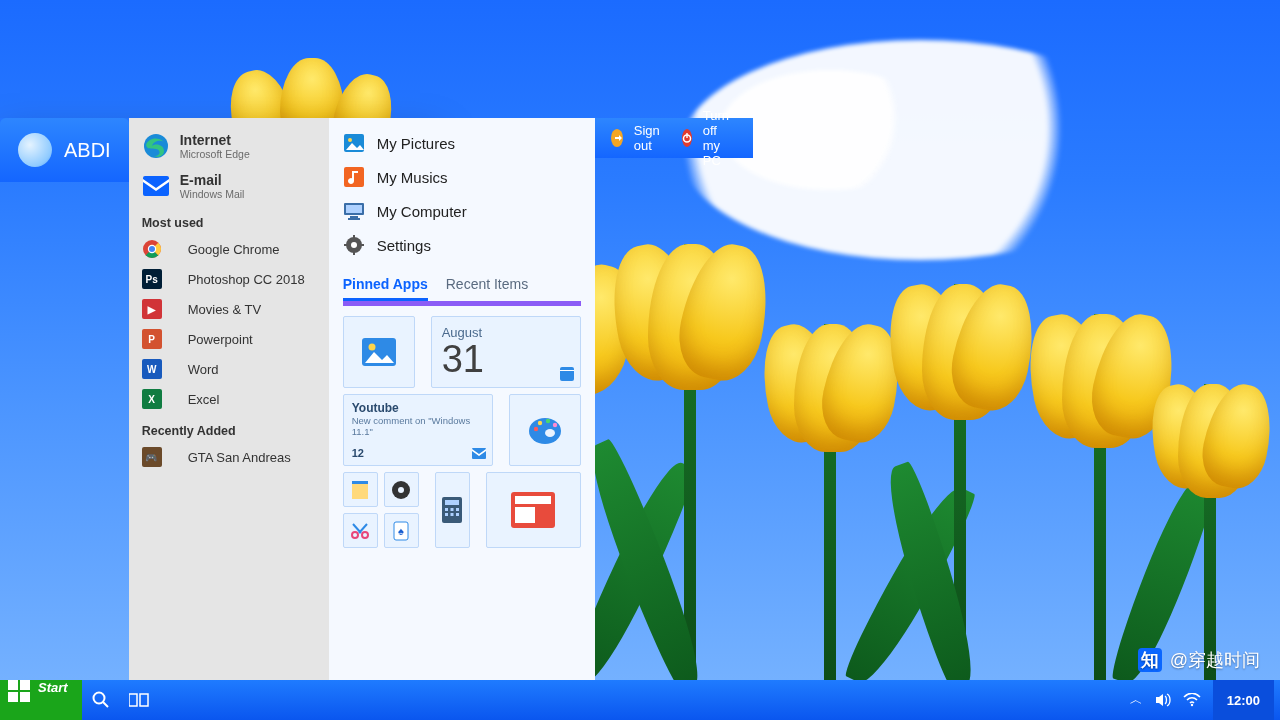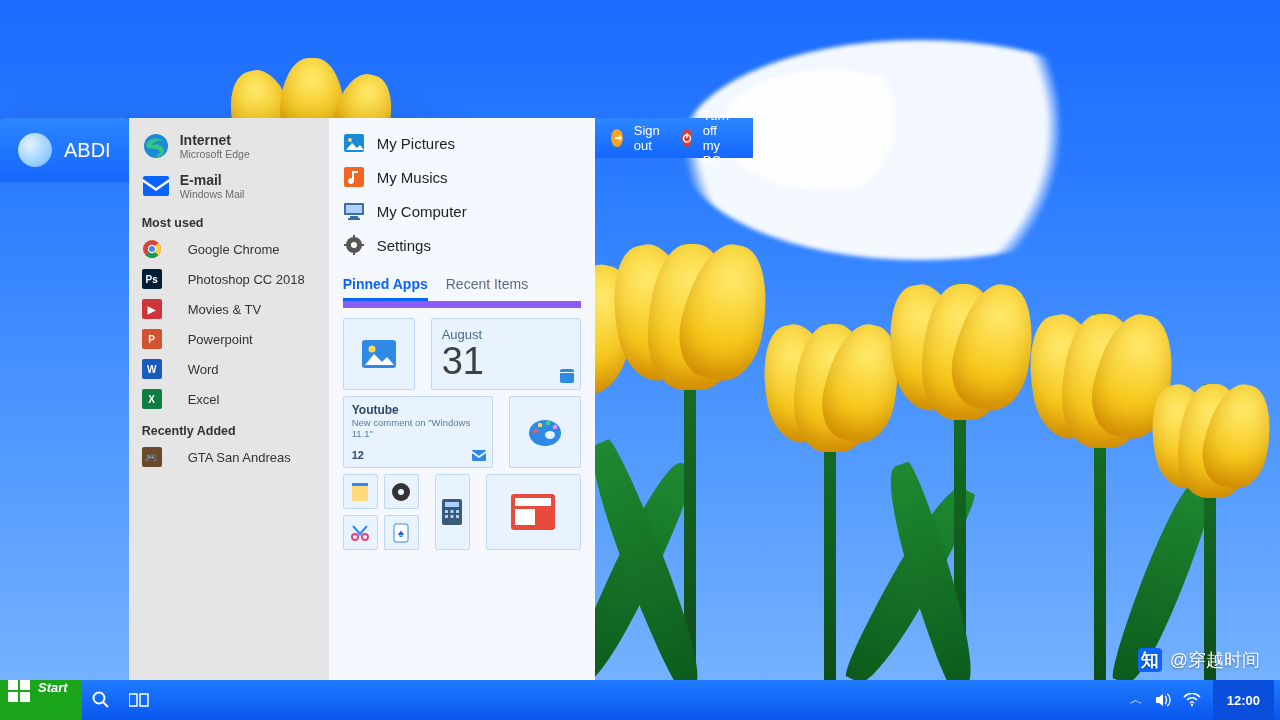--- a/index.html
+++ b/index.html
@@ -50,21 +50,21 @@
   .section{font-weight:700;font-size:12.5px;color:#333;margin:10px 0 4px;}
   .app{display:flex;align-items:center;gap:26px;padding:5px 0;cursor:pointer;}
   .app .ai{width:20px;height:20px;display:flex;align-items:center;justify-content:center;border-radius:2px;font-size:10px;font-weight:700;color:#fff;}
   .spacer{flex:1;}
   .allapps{display:flex;align-items:center;justify-content:flex-end;gap:10px;padding:8px 6px 2px;font-weight:700;cursor:pointer;}
   .tri-play{width:0;height:0;border-left:14px solid #1db232;border-top:8px solid transparent;border-bottom:8px solid transparent;}
 
   .right{flex:1;background:#f5f9ff;padding:8px 14px 0 14px;display:flex;flex-direction:column;min-height:0;}
   .rlink{display:flex;align-items:center;gap:12px;padding:6px 0;font-size:15px;color:#222;cursor:pointer;}
   .rlink .ri{width:22px;height:22px;display:flex;align-items:center;justify-content:center;}
-  .tabs{display:flex;gap:18px;margin-top:8px;font-size:14px;border-bottom:7px solid #8b5cf6;}
+  .tabs{display:flex;gap:18px;margin-top:8px;font-size:14px;border-bottom:5px solid #8b5cf6;}
   .tab{padding:6px 0;cursor:pointer;color:#5a6b80;}
   .tab.active{color:var(--blue);font-weight:700;border-bottom:3px solid var(--blue);}
   .tiles{margin-top:10px;}
   .trow{display:flex;gap:16px;margin-bottom:6px;}
   .tile{background:#e9f3ff;border:1px solid var(--tile-border);display:flex;align-items:center;justify-content:center;position:relative;border-radius:2px;cursor:pointer;}
   .tile.big{width:72px;height:72px;flex:0 0 72px;}
   .tile.wide{flex:1;height:72px;}
   .tile.sm{width:35px;height:35px;flex:0 0 35px;}
 
   .sm-foot{height:40px;background:linear-gradient(#2d86ff,#1466ff);display:flex;align-items:center;justify-content:flex-end;gap:16px;padding:0 16px;color:#fff;font-size:13px;}

